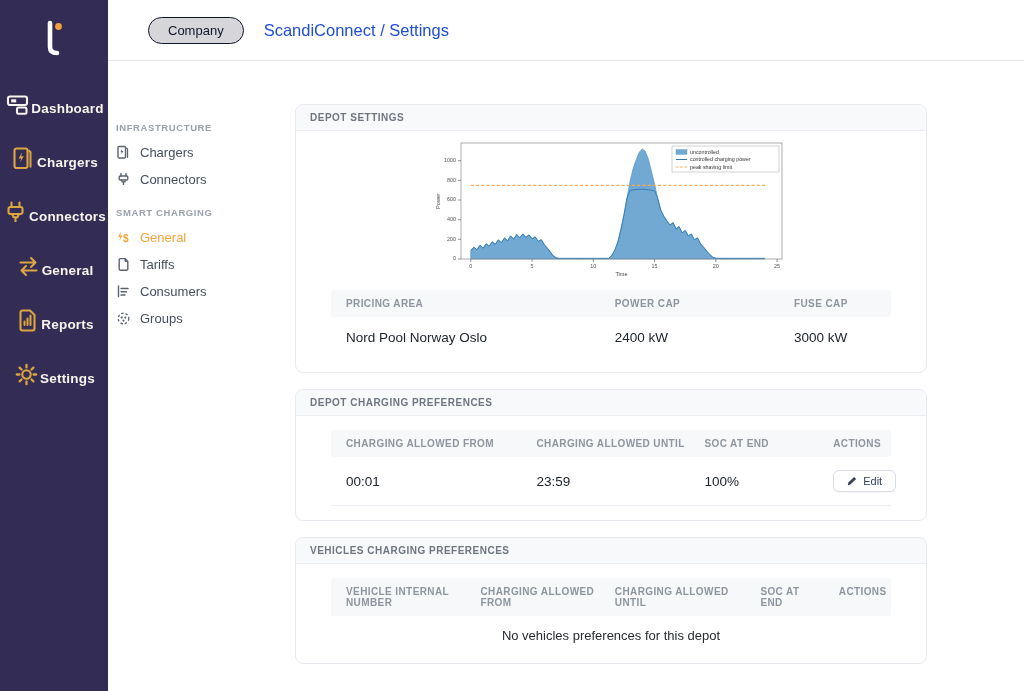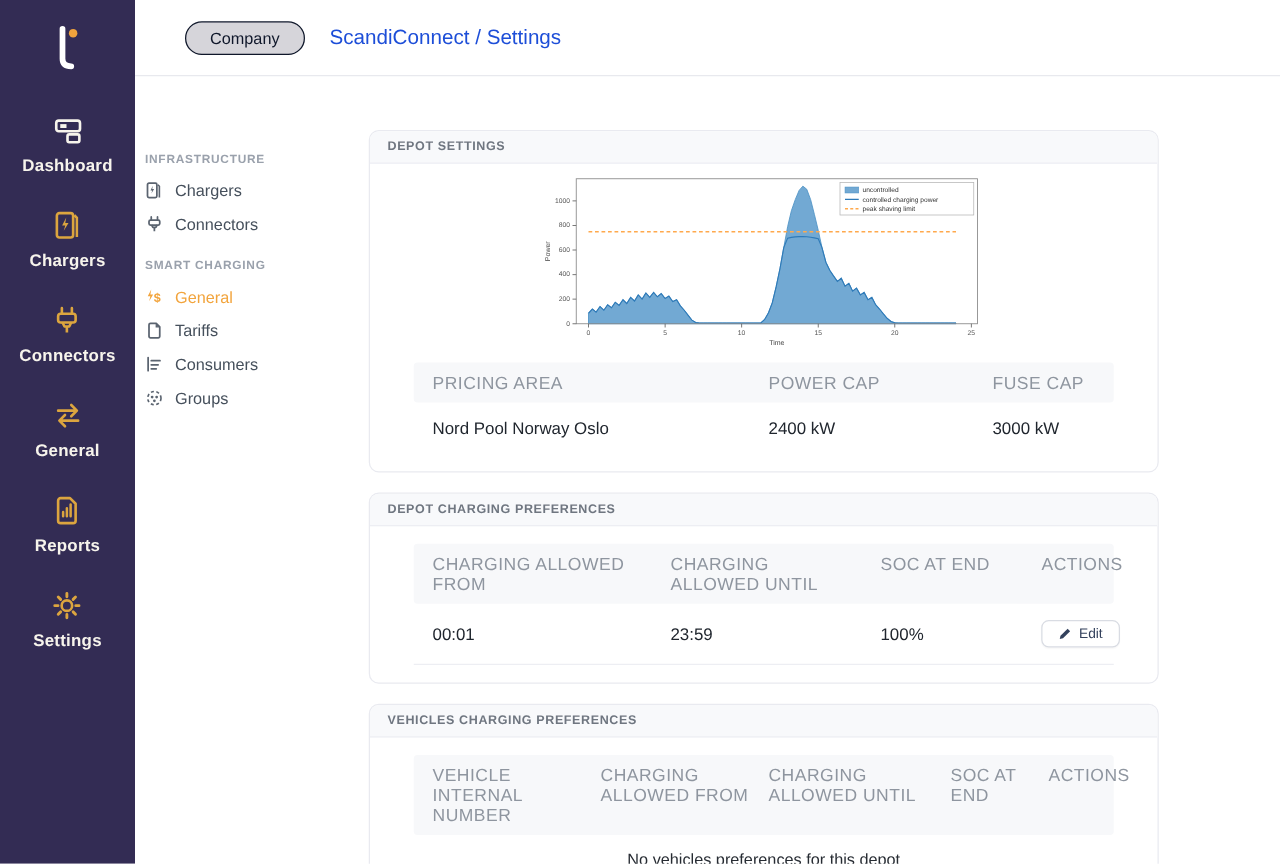--- a/index.html
+++ b/index.html
@@ -4,21 +4,21 @@
 <style>
   * { margin:0; padding:0; box-sizing:border-box; }
   html,body { width:1024px; height:691px; overflow:hidden; background:#fff;
     font-family:"Liberation Sans", sans-serif; }
   .stage { position:relative; width:1024px; height:691px; background:#fff; }
 
   
   .sidebar { position:absolute; left:0; top:0; bottom:0; width:108px;
     background:#332C54; display:flex; flex-direction:column; align-items:center; }
   .logo { margin-top:12px; height:52px; display:flex; align-items:center; cursor:pointer; }
-  .nav-item { margin-top:27px; display:flex; flex-direction:column; align-items:center;
+  .nav-item { margin-top:27px; display:flex; flex-direction:row; align-items:center;
     cursor:pointer; }
   .nav-item:first-of-type { margin-top:26px; }
   .nav-label { margin-top:7px; color:#F7F4EC; font-size:13.5px; font-weight:700;
     letter-spacing:.2px; }
   .nav-icon { width:27px; height:27px; display:block; }
 
   
   .topbar { position:absolute; left:108px; right:0; top:0; height:61px;
     border-bottom:1px solid #E8E9EE; display:flex; align-items:center; }
   .company-pill { margin-left:40px; background:#D6D5DA; border:1px solid #0f172a;
@@ -38,21 +38,21 @@
   .main { position:absolute; left:295px; top:104px; width:632px; }
   .card { border:1px solid #E9EAF0; border-radius:8px; background:#fff;
     margin-bottom:16px; overflow:hidden; }
   .card-header { background:#F8F9FB; border-bottom:1px solid #EDEEF3;
     padding:7px 14px; font-size:10px; font-weight:700; letter-spacing:.5px; color:#6F7680; }
 
   .chart-wrap { width:360px; margin:5px auto 2px auto; }
 
   .tbl { margin:4px 35px 14px 35px; }
   .tbl-head { display:grid; background:#F7F8FA; border-radius:3px; }
-  .tbl-head > div { padding:8px 0 8px 15px; font-size:14px; font-weight:400;
+  .tbl-head > div { padding:8px 0 8px 15px; font-size:10px; font-weight:700;
     letter-spacing:.4px; color:#8E959F; }
   .tbl-row { display:grid; align-items:center; }
   .tbl-row > div { padding:13px 0 13px 15px; font-size:13.5px; color:#20262E; }
   .row-line { border-bottom:1px solid #EDEEF3; }
   .cols-3 { grid-template-columns:48% 32% 20%; }
   .cols-4 { grid-template-columns:34% 30% 23% 13%; }
   .cols-5 { grid-template-columns:24% 24% 26% 14% 12%; }
 
   .edit-btn { display:inline-flex; align-items:center; gap:6px; background:#fff;
     border:1px solid #D9DCE3; border-radius:6px; padding:4px 13px; font-size:11px;

